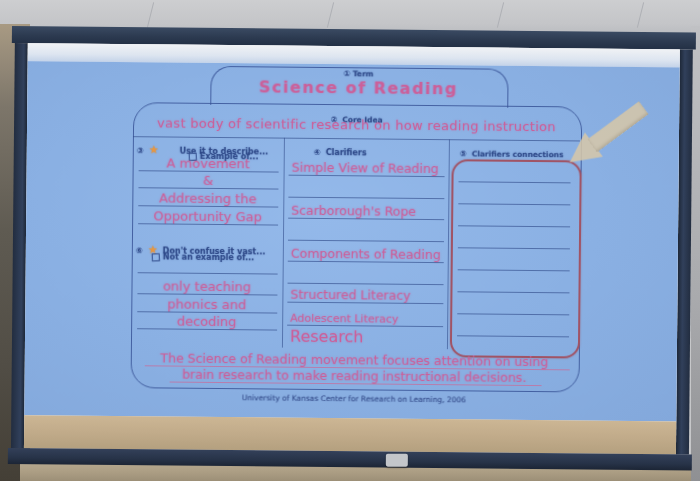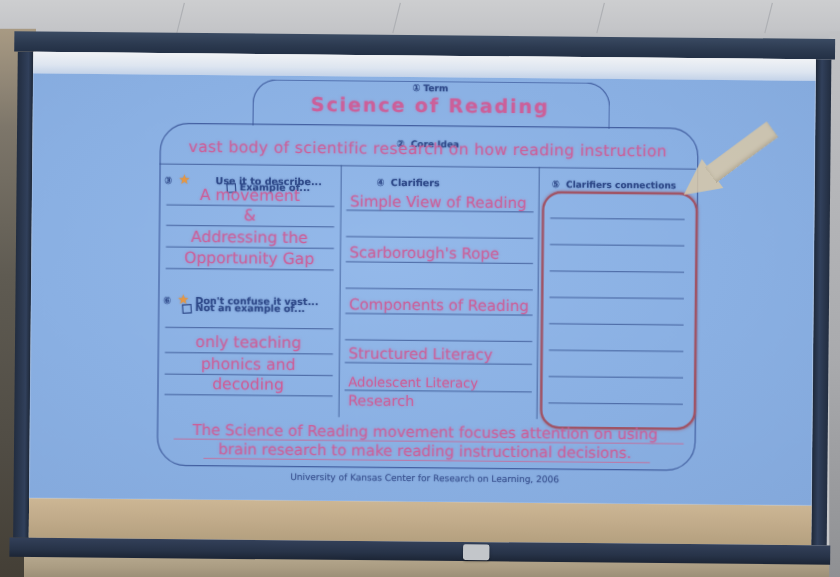--- a/index.html
+++ b/index.html
@@ -150,21 +150,21 @@
         <div class="abs pink" style="left:265px;top:139px;font-size:12.5px;">Scarborough's Rope</div>
         <div class="abs wline" style="left:262px;top:154px;width:156px;"></div>
         <div class="abs wline" style="left:262px;top:176px;width:156px;"></div>
         <div class="abs pink" style="left:265px;top:182px;font-size:12.5px;">Components of Reading</div>
         <div class="abs wline" style="left:262px;top:197px;width:156px;"></div>
         <div class="abs wline" style="left:262px;top:219px;width:156px;"></div>
         <div class="abs pink" style="left:265px;top:223px;font-size:12.5px;">Structured Literacy</div>
         <div class="abs wline" style="left:262px;top:238px;width:156px;"></div>
         <div class="abs pink" style="left:265px;top:248px;font-size:11px;">Adolescent Literacy</div>
         <div class="abs wline" style="left:262px;top:261px;width:156px;"></div>
-        <div class="abs pink" style="left:265px;top:263px;font-size:12px;">Research</div>
+        <div class="abs pink" style="left:265px;top:263px;font-size:16px;">Research</div>
 
         <div class="abs" style="left:433px;top:76px;">
           <span class="num">⑤</span>
           <span class="t" style="font-size:7.5px;">Clarifiers connections</span>
         </div>
         <div class="abs kbox" style="left:425px;top:94px;width:126px;height:194px;"></div>
         <div class="abs wline" style="left:432px;top:116px;width:112px;"></div>
         <div class="abs wline" style="left:432px;top:138px;width:112px;"></div>
         <div class="abs wline" style="left:432px;top:160px;width:112px;"></div>
         <div class="abs wline" style="left:432px;top:182px;width:112px;"></div>

